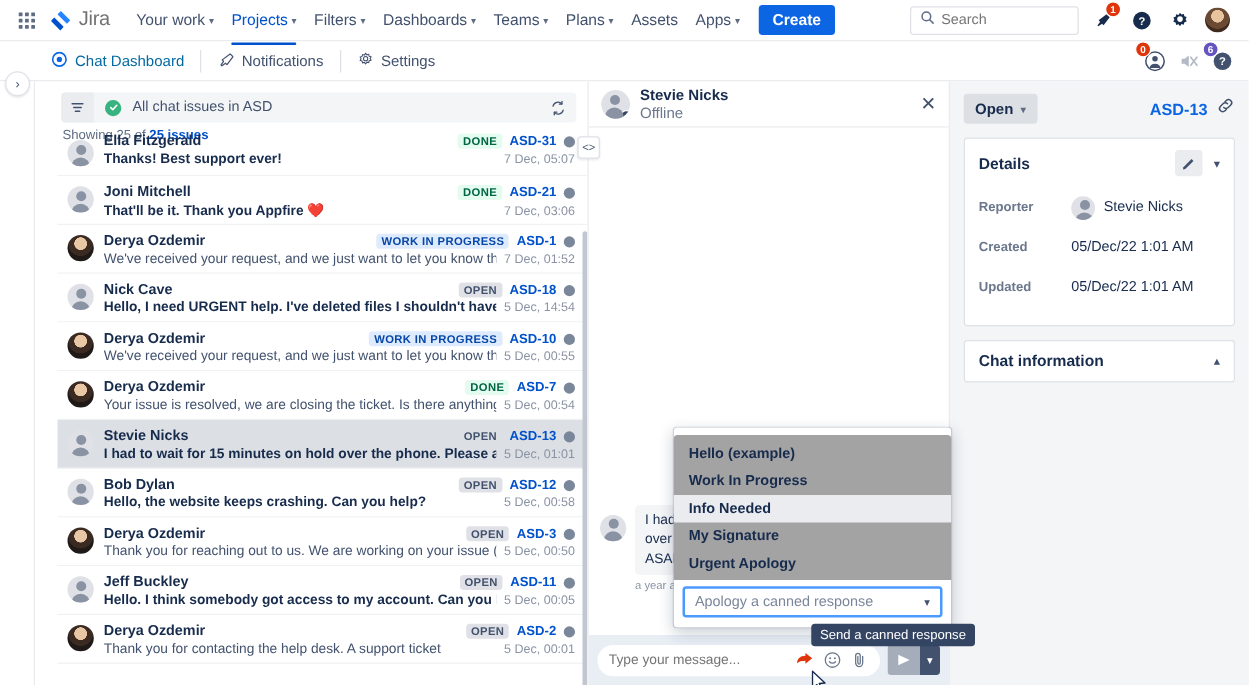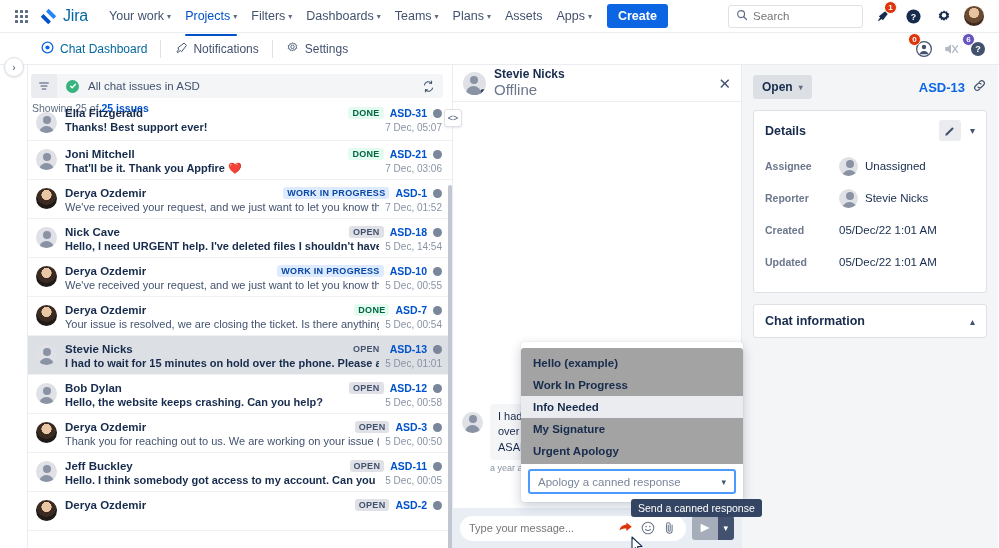--- a/index.html
+++ b/index.html
@@ -17,21 +17,21 @@
   .topnav {
     height: 33px; background: #fff; border-bottom: 1px solid #ebecf0;
     display: flex; align-items: center; padding: 0 10px; gap: 0px;
     position: relative; z-index: 40;
   }
   .grid-icon { width: 22px; height: 22px; display:flex; align-items:center; justify-content:center; border-radius:3px; cursor:pointer; }
   .grid-dots { display: grid; grid-template-columns: repeat(3,3px); grid-template-rows: repeat(3,3px); gap: 2px; }
   .grid-dots i { width:3px; height:3px; background:#5e6c84; border-radius:0.5px; display:block; }
   .brand { display:flex; align-items:center; gap:5px; margin-left:8px; margin-right:14px; cursor:pointer;}
   .brand-logo { width:18px; height:18px; position:relative; }
-  .brand-name { font-size:16px; color:#0369a1; letter-spacing:-0.2px; font-weight:400;}
+  .brand-name { font-size:16px; color:#737373; letter-spacing:-0.2px; font-weight:400;}
   .navitem {
     font-size:12.5px; color:#42526e; padding:6px 7px; display:flex; align-items:center; gap:3px;
     cursor:pointer; border-radius:3px; white-space:nowrap; position:relative;
   }
   .navitem.active { color:#0052cc; font-weight:500; }
   .navitem.active::after {
     content:""; position:absolute; left:7px; right:7px; bottom:-7px; height:2.5px; background:#0052cc; border-radius:2px;
   }
   .caret { font-size:8px; color:#5e6c84; line-height:1; margin-top:1px;}
   .create-btn {
@@ -81,21 +81,21 @@
     position:absolute; left:4px; top:57px; width:20px; height:20px; border-radius:50%;
     background:#fff; border:1px solid #dfe1e6; display:flex; align-items:center; justify-content:center;
     color:#42526e; font-size:10px; cursor:pointer; z-index:35; box-shadow:0 1px 2px rgba(9,30,66,.12);
   }
   .left-rail { position:absolute; left:27px; top:45px; bottom:0; width:1px; background:#ebecf0; z-index:1;}
 
   
   .main { display:flex; height:483px; }
 
   
-  .chatlist { width:424px; margin-left:28px; padding:9px 0 0 0; position:relative; background:#fff;}
+  .chatlist { width:424px; margin-left:46px; padding:9px 0 0 0; position:relative; background:#fff;}
   .filterbar {
     display:flex; align-items:center; gap:9px; background:#f4f5f7; border-radius:3px;
     height:24px; margin:0 9px 0 3px; padding:0 8px 0 0;
   }
   .filter-icon-box { width:26px; height:24px; background:#ebecf0; border-radius:3px 0 0 3px; display:flex; align-items:center; justify-content:center; cursor:pointer;}
   .check-circle { width:13px; height:13px; border-radius:50%; background:#36b37e; display:flex; align-items:center; justify-content:center; }
   .filter-label { font-size:11.5px; color:#42526e; }
   .refresh-btn { margin-left:auto; cursor:pointer; display:flex; align-items:center;}
   .showing { font-size:10.5px; color:#5e6c84; padding:4px 0 2px 4px; }
   .showing b { color:#0052cc; font-weight:600;}
@@ -130,21 +130,21 @@
   .list-scroll {
     position:absolute; right:0px; top:120px; width:4px; height:380px; background:#c1c7d0; border-radius:2px;
   }
 
   
   .chatcol { width:290px; border-left:1px solid #ebecf0; border-right:1px solid #ebecf0; position:relative; display:flex; flex-direction:column; background:#fff;}
   .chathead { height:37px; display:flex; align-items:center; gap:8px; padding:0 10px; border-bottom:1px solid #ebecf0;}
   .chathead .av { width:23px; height:23px; flex:0 0 23px; position:relative;}
   .pres-dot { position:absolute; right:-1px; bottom:-1px; width:8px; height:8px; border-radius:50%; background:#344563; border:1.5px solid #fff;}
   .ch-name { font-size:12px; font-weight:700; color:#172b4d; line-height:1.2;}
-  .ch-sub { font-size:15px; color:#6b778c; line-height:1.2;}
+  .ch-sub { font-size:12px; color:#6b778c; line-height:1.2;}
   .ch-close { margin-left:auto; font-size:15px; color:#42526e; cursor:pointer; line-height:1;}
   .code-pill {
     position:absolute; left:-9px; top:44px; width:18px; height:18px; border-radius:3px; background:#fff;
     border:1px solid #dfe1e6; display:flex; align-items:center; justify-content:center;
     font-size:9px; color:#42526e; cursor:pointer; z-index:12; box-shadow:0 1px 2px rgba(9,30,66,.1);
   }
   .msgs { flex:1; position:relative; }
   .msg-in { position:absolute; left:9px; bottom:35px; display:flex; gap:7px; align-items:flex-start; max-width:250px;}
   .bubble { background:#f4f5f7; border-radius:4px; padding:5px 8px; font-size:11px; color:#172b4d; line-height:1.4; max-width:195px;}
   .msg-time { font-size:9px; color:#8993a4; margin-top:3px;}
@@ -570,20 +570,24 @@
         <div class="row">
           <div class="av photo"></div>
           <div class="row-body">
             <div class="row-l1">
               <span class="row-name">Derya Ozdemir</span>
               <span class="row-tags">
                 <span class="tag open">OPEN</span>
                 <span class="key">ASD-2</span>
                 <span class="status-dot"></span>
               </span>
+            </div>
+            <div class="row-l2">
+              <span class="row-msg">Thank you for contacting the help desk. A support ticket</span>
+              <span class="row-time">5 Dec, 00:01</span>
             </div>
           </div>
         </div>
       </div>
       <div class="list-scroll"></div>
     </div>
 
     <div class="chatcol">
       <div class="chathead">
         <div class="av gray">
@@ -683,27 +687,20 @@
             <span class="pencil-box">
               <svg width="12" height="12" viewBox="0 0 14 14">
                   <path d="M2 10.2 9.6 2.6l1.8 1.8L3.8 12 1.6 12.4z" fill="#42526e"></path>
                 </svg>
             </span>
             <span class="chev-up">▾</span>
           </div>
         </div>
         <div class="card-body">
           <div class="field">
-            <span class="field-label">Assignee</span>
-            <span class="field-val">
-              <span class="av gray"></span>
-              <span>Unassigned</span>
-            </span>
-          </div>
-          <div class="field">
             <span class="field-label">Reporter</span>
             <span class="field-val">
               <span class="av gray"></span>
               <span>Stevie Nicks</span>
             </span>
           </div>
           <div class="field">
             <span class="field-label">Created</span>
             <span class="field-val">05/Dec/22 1:01 AM</span>
           </div>

